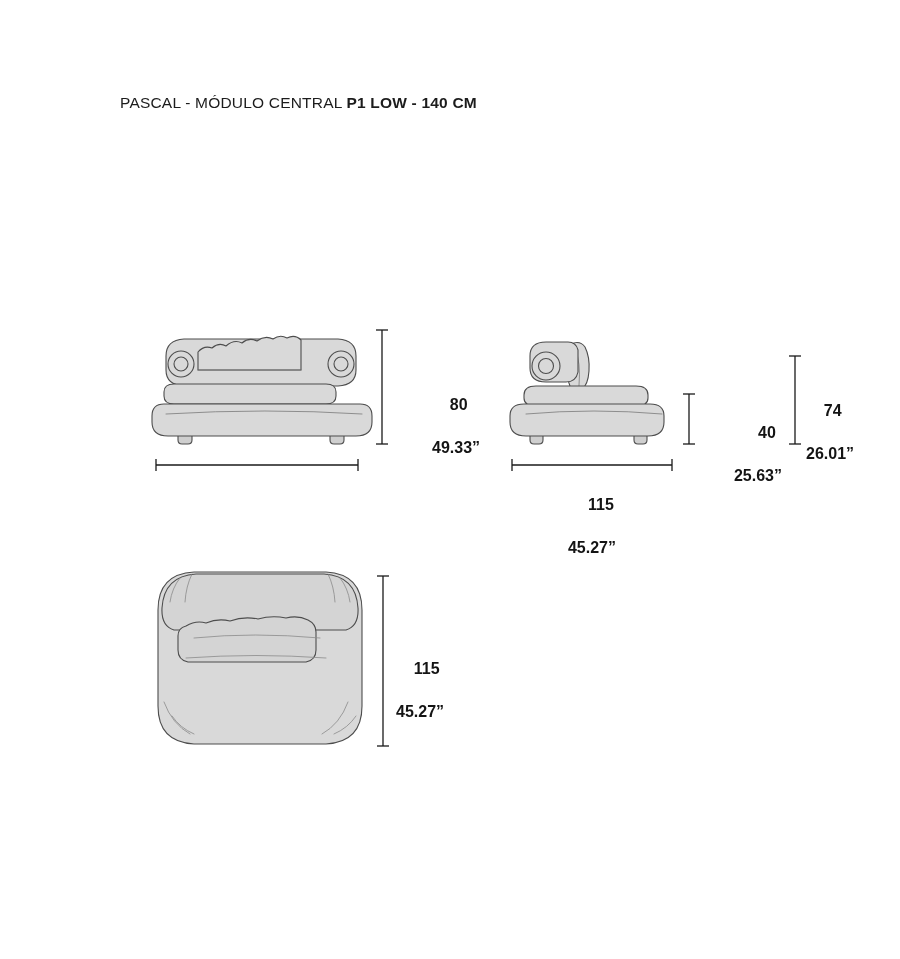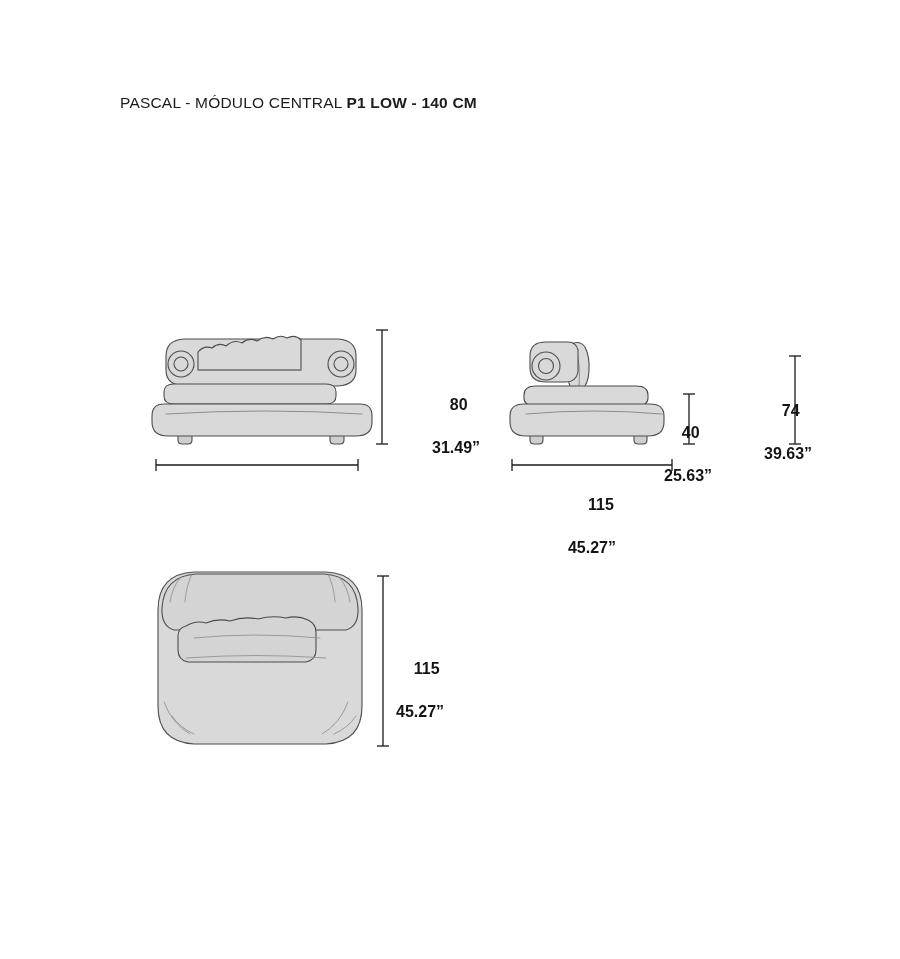--- a/index.html
+++ b/index.html
@@ -90,21 +90,21 @@
     </svg>
   </div>
 
   <svg class="view" style="left:374px; top:326px;" width="20" height="122">
     <line x1="8" y1="4" x2="8" y2="118" stroke="#1a1a1a" stroke-width="1.3"></line>
     <line x1="2" y1="4" x2="14" y2="4" stroke="#1a1a1a" stroke-width="1.3"></line>
     <line x1="2" y1="118" x2="14" y2="118" stroke="#1a1a1a" stroke-width="1.3"></line>
   </svg>
   <div class="dim" style="left:396px; top:372px; width:80px; text-align:left;margin-left:36px;">
     <span>80</span>
-    <span class="sub">31.49”</span>
+    <span class="sub">49.33”</span>
   </div>
 
   <svg class="view" style="left:152px; top:456px;" width="210" height="18">
     <line x1="4" y1="9" x2="206" y2="9" stroke="#1a1a1a" stroke-width="1.3"></line>
     <line x1="4" y1="3" x2="4" y2="15" stroke="#1a1a1a" stroke-width="1.3"></line>
     <line x1="206" y1="3" x2="206" y2="15" stroke="#1a1a1a" stroke-width="1.3"></line>
   </svg>
 
   <div class="view" style="left:508px; top:322px;">
     <svg width="180" height="145" viewBox="0 0 180 145">
@@ -126,33 +126,33 @@
         <path d="M18 92 q68 -6 136 0" fill="none" stroke="#7a7a7a" stroke-width="0.8"></path>
       </g>
     </svg>
   </div>
 
   <svg class="view" style="left:680px; top:390px;" width="20" height="58">
     <line x1="9" y1="4" x2="9" y2="54" stroke="#1a1a1a" stroke-width="1.3"></line>
     <line x1="3" y1="4" x2="15" y2="4" stroke="#1a1a1a" stroke-width="1.3"></line>
     <line x1="3" y1="54" x2="15" y2="54" stroke="#1a1a1a" stroke-width="1.3"></line>
   </svg>
-  <div class="dim" style="left:664px; top:400px; width:72px; text-align:left;">
+  <div class="dim" style="left:722px; top:400px; width:72px; text-align:center;">
     <span>40</span>
     <span class="sub">25.63”</span>
   </div>
 
   <svg class="view" style="left:786px; top:352px;" width="20" height="96">
     <line x1="9" y1="4" x2="9" y2="92" stroke="#1a1a1a" stroke-width="1.3"></line>
     <line x1="3" y1="4" x2="15" y2="4" stroke="#1a1a1a" stroke-width="1.3"></line>
     <line x1="3" y1="92" x2="15" y2="92" stroke="#1a1a1a" stroke-width="1.3"></line>
   </svg>
-  <div class="dim" style="left:764px; top:378px; width:80px; text-align:left;">
+  <div class="dim" style="left:806px; top:378px; width:80px; text-align:left;">
     <span>74</span>
-    <span class="sub">39.63”</span>
+    <span class="sub">26.01”</span>
   </div>
 
   <svg class="view" style="left:508px; top:456px;" width="168" height="18">
     <line x1="4" y1="9" x2="164" y2="9" stroke="#1a1a1a" stroke-width="1.3"></line>
     <line x1="4" y1="3" x2="4" y2="15" stroke="#1a1a1a" stroke-width="1.3"></line>
     <line x1="164" y1="3" x2="164" y2="15" stroke="#1a1a1a" stroke-width="1.3"></line>
   </svg>
   <div class="dim" style="left:512px; top:472px; width:160px;">
     <span>115</span>
     <span class="sub">45.27”</span>

